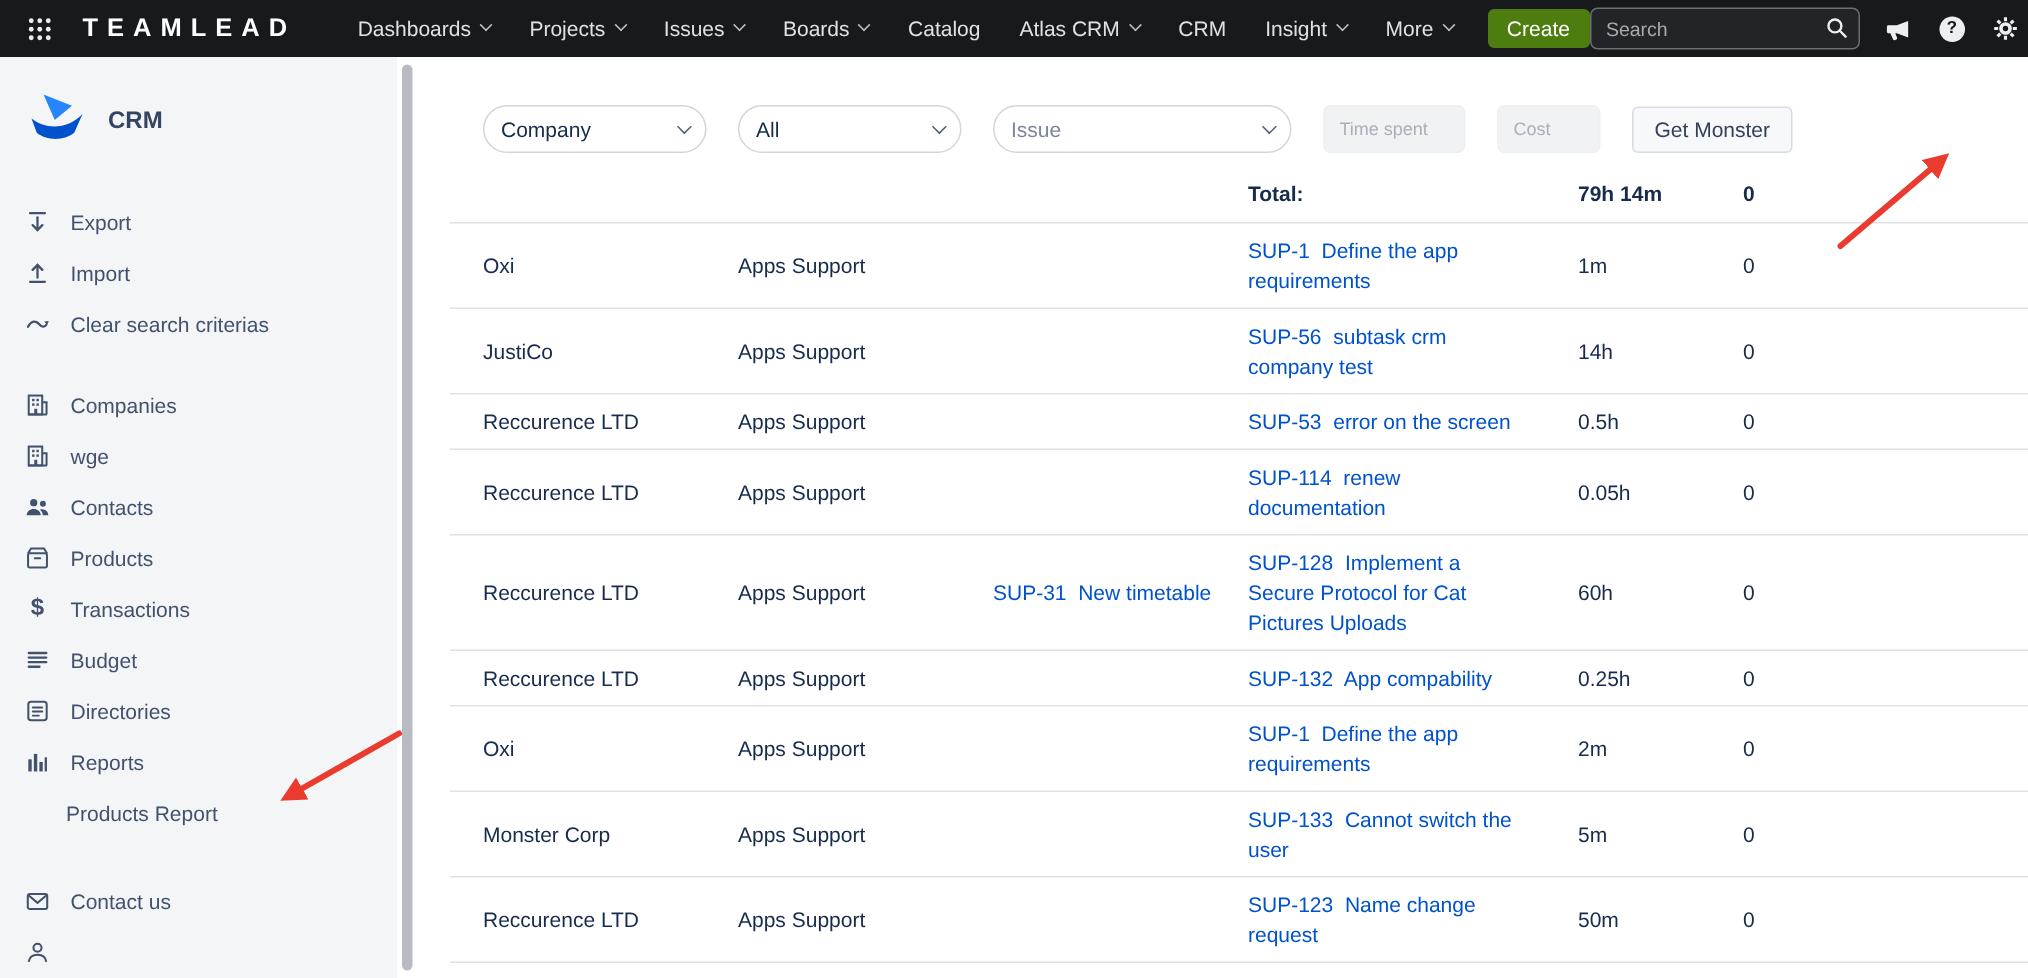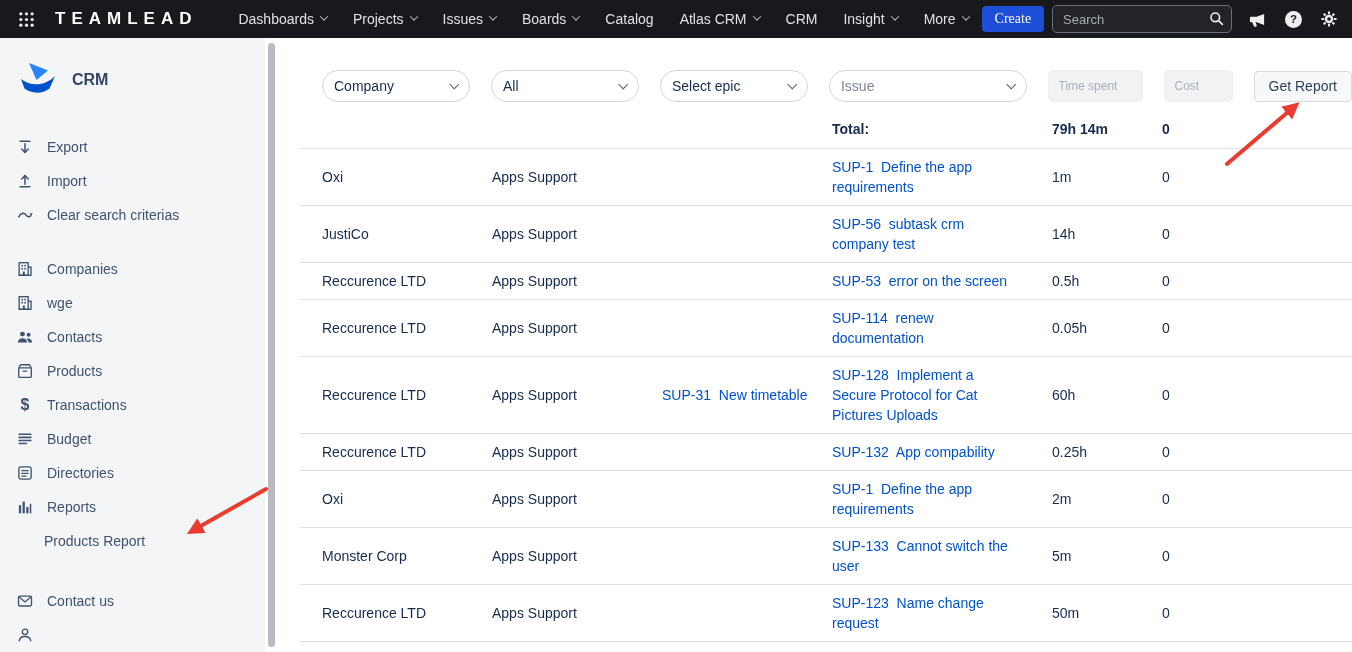--- a/index.html
+++ b/index.html
@@ -4,21 +4,21 @@
 <style>
   * { margin:0; padding:0; box-sizing:border-box; }
   html,body { width:1352px; height:652px; overflow:hidden; font-family:"Liberation Sans", sans-serif; background:#fff; }
 
   
   .topnav { height:38px; background:#17191D; display:flex; align-items:center; padding:0 14px 0 18px; color:#EDEEF0; position:relative; z-index:5; }
   .appswitcher { display:flex; align-items:center; margin-right:20px; cursor:pointer; }
   .brand { font-size:17px; font-weight:700; letter-spacing:6px; color:#FFFFFF; margin-right:28px; white-space:nowrap; }
   .nav-item { display:flex; align-items:center; gap:7px; padding:0 13px; font-size:14px; color:#DFE1E5; cursor:pointer; height:38px; white-space:nowrap; }
   .chev-lt { width:6px; height:6px; border-right:1.6px solid #BEC2C8; border-bottom:1.6px solid #BEC2C8; transform:rotate(45deg) translate(-1px,-1px); margin-top:-3px; }
-  .create-btn { background:#1d4ed8; color:#fff; border:none; border-radius:4px; font-size:14px; padding:5px 13px; cursor:pointer; font-family:Liberation Serif, serif; }
+  .create-btn { background:#4d7c0f; color:#fff; border:none; border-radius:4px; font-size:14px; padding:5px 13px; margin-left:10px; cursor:pointer; font-family:Liberation Sans, sans-serif; }
   .search-wrap { margin-left:auto; position:relative; margin-right:16px; }
   .search-input { width:180px; height:28px; background:rgba(255,255,255,0.05); border:1.6px solid #6A6E75; border-radius:5px; color:#EDEEF0; font-size:13px; padding:0 30px 0 10px; outline:none; font-family:inherit; }
   .search-input::placeholder { color:#A7ABB2; }
   .search-icon { position:absolute; right:8px; top:6px; }
   .topnav-icons { display:flex; align-items:center; gap:18px; }
   .icon-btn { display:flex; align-items:center; justify-content:center; cursor:pointer; }
   .help-circle { width:17px; height:17px; border-radius:50%; background:#EDEEF0; color:#17191D; font-size:11.5px; font-weight:700; display:flex; align-items:center; justify-content:center; }
 
   
   .app { display:flex; height:614px; }
@@ -334,31 +334,27 @@
   <main class="main">
     <div class="filters">
       <div class="select" style="width:149px">
         <span>Company</span>
           <span class="chev-dk"></span>
       </div>
       <div class="select" style="width:149px">
         <span>All</span>
           <span class="chev-dk"></span>
       </div>
-      <div class="select" style="width:149px">
-        <span>Select epic</span>
-          <span class="chev-dk"></span>
-      </div>
       <div class="select gray-text" style="width:199px">
         <span>Issue</span>
           <span class="chev-dk"></span>
       </div>
       <input class="dis-input" style="width: 95px;" disabled="" placeholder="Time spent">
       <input class="dis-input" style="width: 69px;" disabled="" placeholder="Cost">
-      <button class="get-report-btn">Get Report</button>
+      <button class="get-report-btn">Get Monster</button>
     </div>
 
     <table class="report-table">
       <colgroup>
           <col style="width:192px">
           <col style="width:170px">
           <col style="width:170px">
           <col style="width:220px">
           <col style="width:110px">
           <col style="width:190px">

